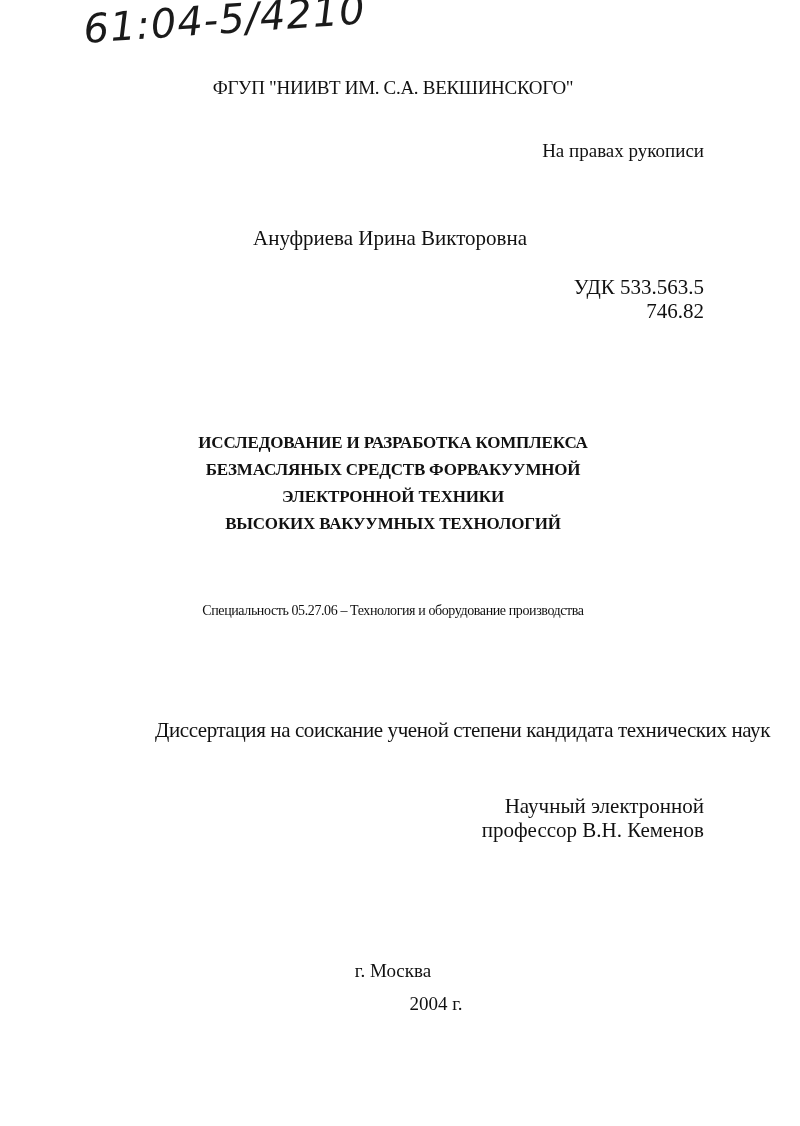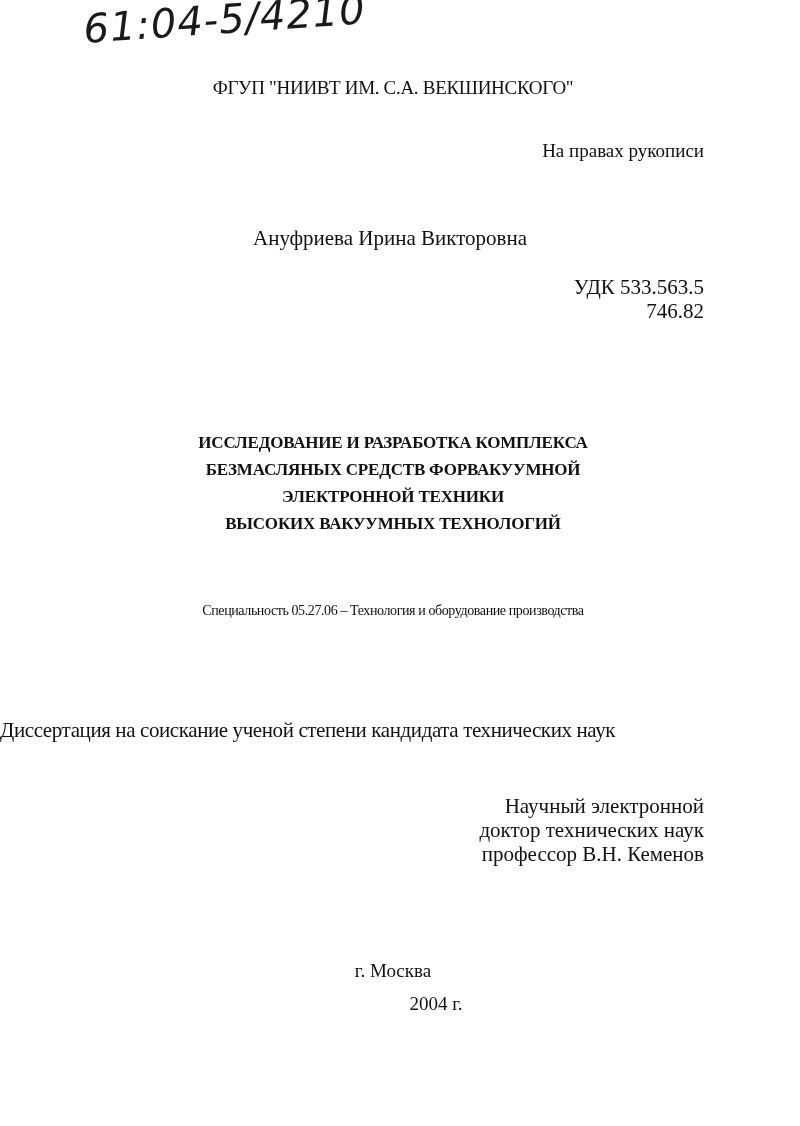--- a/index.html
+++ b/index.html
@@ -55,21 +55,21 @@
     .title div { white-space: nowrap; }
     .specialty {
       left: 0; width: 786px; top: 598px;
       text-align: center;
       font-size: 14px;
       line-height: 26px;
       letter-spacing: -0.4px;
     }
     .dissertation {
       left: 0; width: 770px; top: 718px;
-      text-align: left;
+      text-align: right;
       font-size: 21px;
       letter-spacing: -0.4px;
     }
     .supervisor {
       right: 96px; top: 794px;
       text-align: right;
       font-size: 21px;
       line-height: 24px;
     }
     .city {
@@ -108,18 +108,17 @@
 </div>
 
 <div class="abs specialty">
   <div>Специальность 05.27.06 – Технология и оборудование производства</div>
 </div>
 
 <div class="abs dissertation">Диссертация на соискание ученой степени кандидата технических наук</div>
 
 <div class="abs supervisor">
   <div>Научный электронной</div>
-  <div>доктор технических наук</div>
   <div>профессор В.Н. Кеменов</div>
 </div>
 
 <div class="abs city">г. Москва</div>
 <div class="abs year">2004 г.</div>
 
 </body></html>

